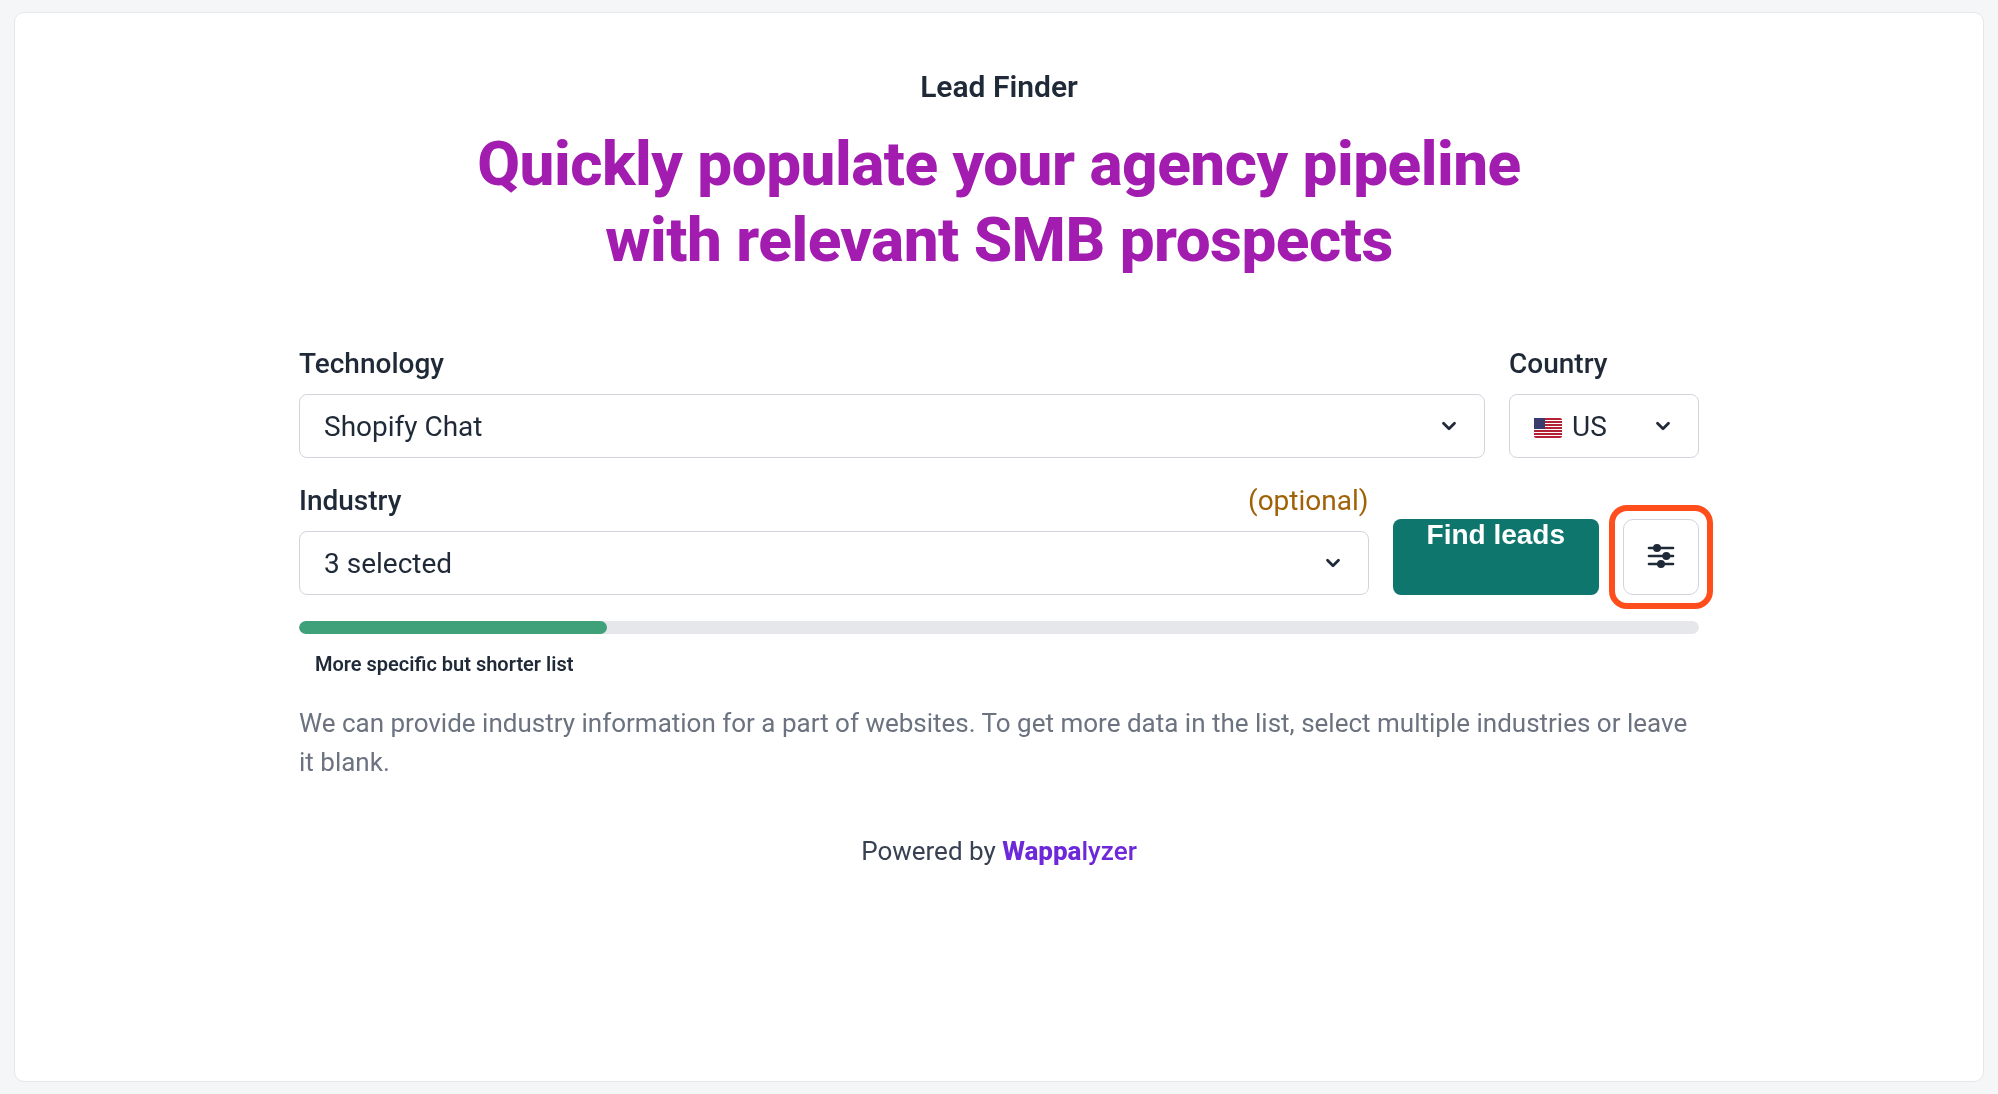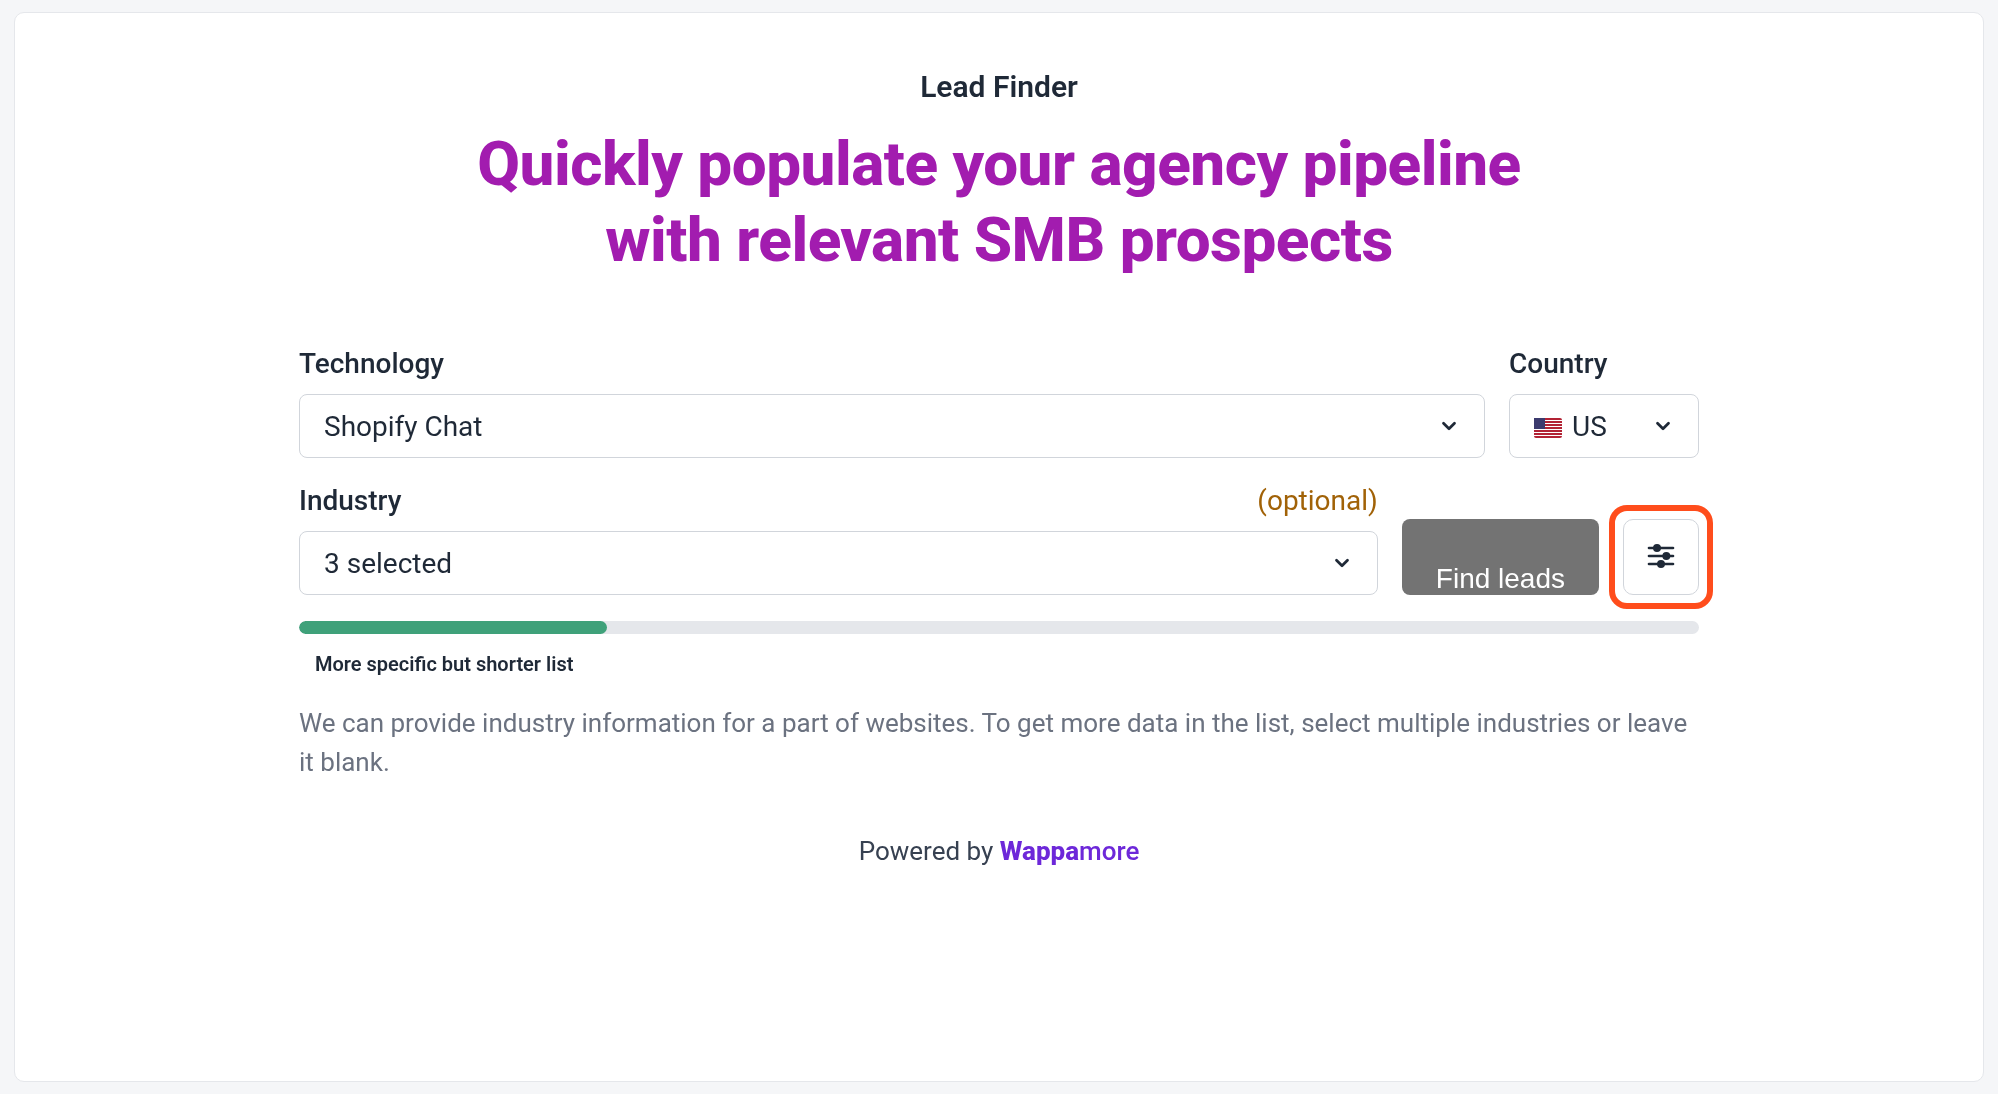--- a/index.html
+++ b/index.html
@@ -115,30 +115,30 @@
   }
   .flag::before {
     content: "";
     position: absolute;
     top: 0; left: 0;
     width: 40%; height: 54%;
     background: #3c3b6e;
   }
   .btn-primary {
     height: 76px;
-    background: #737373;
+    background: #0f766e;
     color: #ffffff;
     border: none;
     border-radius: 8px;
     padding: 0 34px;
     font-size: 28px;
-    font-weight: 400;
+    font-weight: 700;
     cursor: pointer;
     display: inline-flex;
-    align-items: flex-end;
+    align-items: flex-start;
   }
   .btn-icon {
     height: 76px;
     width: 76px;
     background: #ffffff;
     border: 1px solid #d1d5db;
     border-radius: 10px;
     cursor: pointer;
     display: inline-flex;
     align-items: center;
@@ -281,18 +281,18 @@
       <div class="progress-track">
         <div class="progress-fill" id="progress-fill" style="width: 22%;"></div>
       </div>
       <div class="range-labels">
         <span>More specific but shorter list</span>
       </div>
 
       <p class="helper">We can provide industry information for a part of websites. To get more data in the list, select multiple industries or leave it blank.</p>
 
       <div class="powered">
-        <span>Powered by </span><span class="brand">Wappa</span><span class="brand-suffix">more</span>
+        <span>Powered by </span><span class="brand">Wappa</span><span class="brand-suffix">lyzer</span>
       </div>
 
     </div>
   </div>
 </div>
 
 </body></html>

